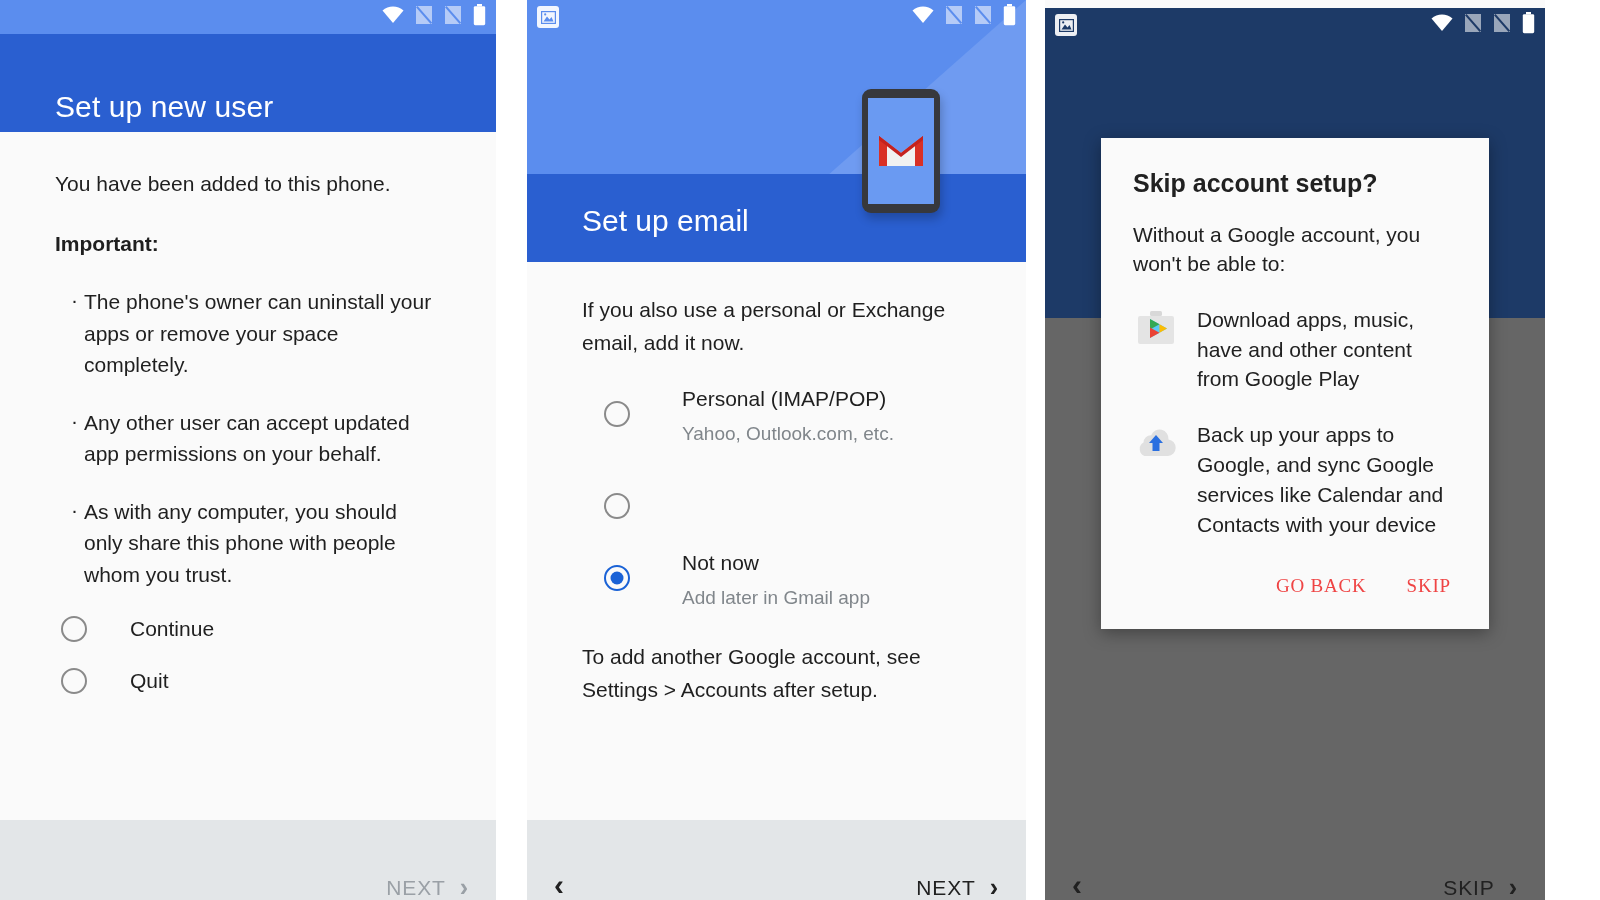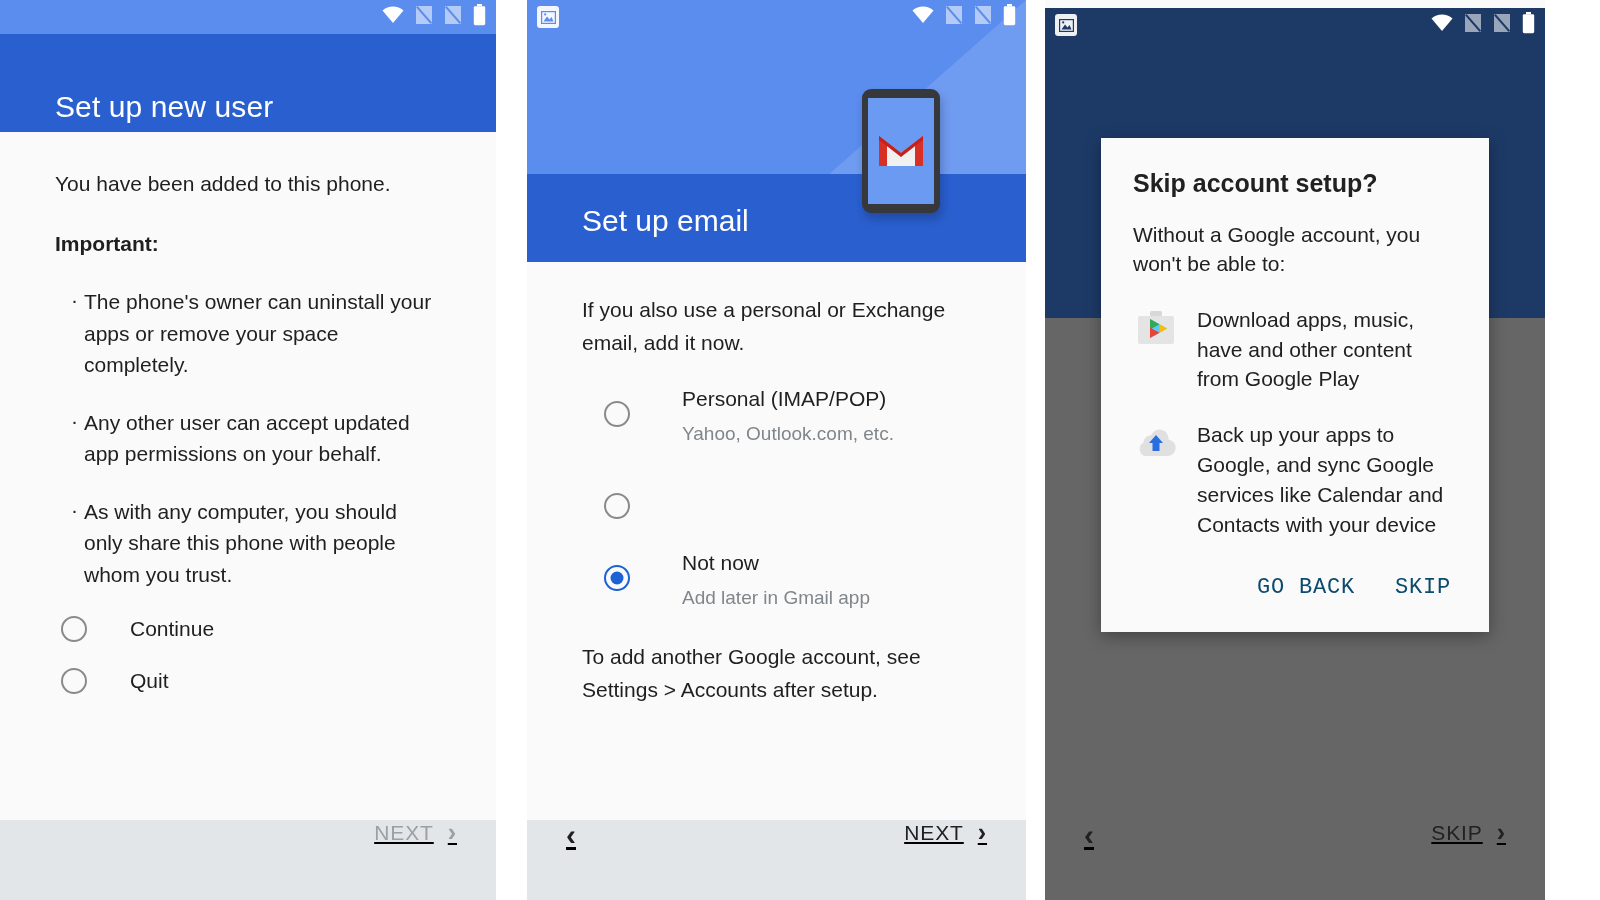--- a/index.html
+++ b/index.html
@@ -118,24 +118,23 @@
     margin-left: 43px;
     font-size: 21px;
     color: #1f1f1f;
   }
 
   
   .navbar {
     flex: 0 0 80px;
     height: 80px;
     display: flex;
-    align-items: flex-start;
-    padding: 0 39px;
-    box-sizing: border-box;
-    text-decoration: underline;
+    align-items: flex-end;
+    padding: 0 27px;
+    box-sizing: border-box;
   }
   .navbar.light { background: #e3e6e8; }
   .navbar.dark  { background: #666666; }
   .nav-back {
     font-size: 30px;
     line-height: 1;
     color: #212121;
     font-weight: bold;
   }
   .nav-next {
@@ -302,29 +301,29 @@
     line-height: 1.42;
   }
   .dialog-actions {
     display: flex;
     justify-content: flex-end;
     align-items: center;
     gap: 36px;
     padding: 4px 4px 14px 0;
   }
   .dialog-btn {
-    font-size: 22px;
+    font-size: 19px;
     letter-spacing: 0.8px;
-    color: #0c4a6e;
+    color: #ef4444;
     font-weight: 500;
     background: none;
     border: none;
     padding: 6px 2px;
     cursor: pointer;
-    font-family: Liberation Mono, monospace;
+    font-family: Liberation Serif, serif;
   }
   .notif-icon {
     width: 22px; height: 22px;
     background: rgba(255,255,255,0.92);
     border-radius: 3px;
     display: flex; align-items: center; justify-content: center;
   }
 </style>
 </head>
 <body>

